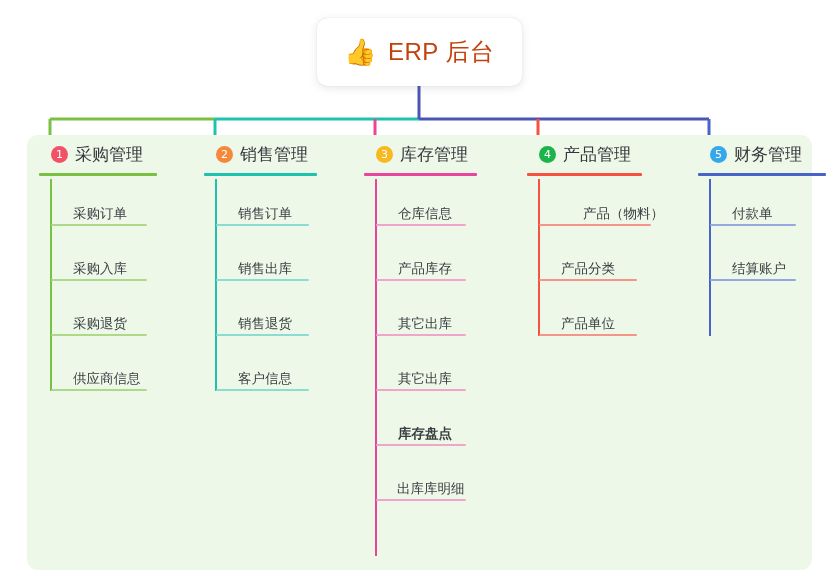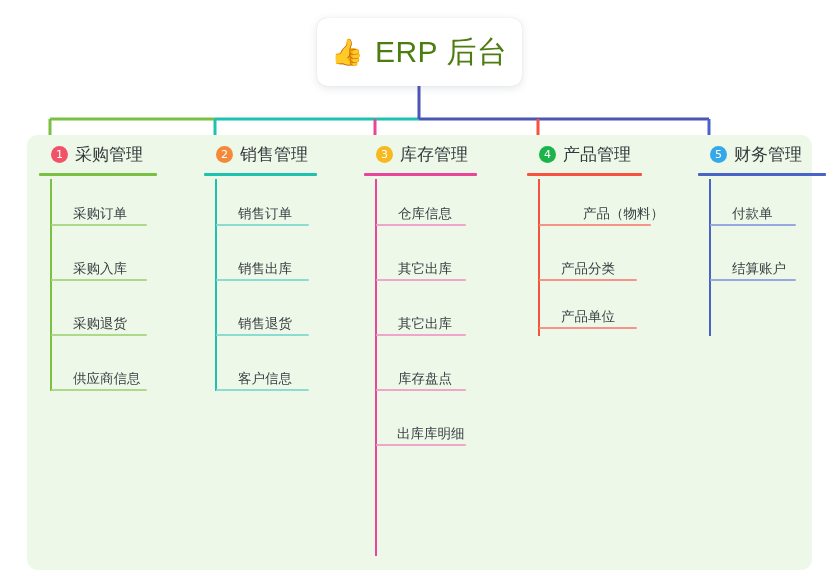--- a/index.html
+++ b/index.html
@@ -36,22 +36,22 @@
     justify-content: center;
     gap: 11px;
     box-sizing: border-box;
   }
   .title-emoji {
     font-size: 26px;
     line-height: 1;
     display: block;
   }
   .title-text {
-    font-size: 30px;
-    color: #4d7c0f;
+    font-size: 24px;
+    color: #c2410c;
     letter-spacing: 0.5px;
     white-space: nowrap;
   }
 
   
   .connectors {
     position: absolute;
     left: 0;
     top: 0;
     width: 839px;
@@ -231,28 +231,32 @@
           <span class="col-title">库存管理</span>
         </div>
         <div class="head-rule" style="background: rgb(232, 69, 155); width: 113px;"></div>
         <div class="col-body" style="margin-top: 3px; height: 385px;">
           <div class="spine" style="background: rgb(232, 69, 155); height: 377px;"></div>
           <div class="leaf" style="height: 47px; margin-bottom: 8px;">
             <span class="leaf-text">仓库信息</span>
             <div class="leaf-rule" style="background: rgb(240, 165, 202); width: 90px;"></div>
           </div>
           <div class="leaf" style="height: 47px; margin-bottom: 8px;">
+            <span class="leaf-text">产品库存</span>
+            <div class="leaf-rule" style="background: rgb(240, 165, 202); width: 90px;"></div>
+          </div>
+          <div class="leaf" style="height: 47px; margin-bottom: 8px;">
             <span class="leaf-text">其它出库</span>
             <div class="leaf-rule" style="background: rgb(240, 165, 202); width: 90px;"></div>
           </div>
           <div class="leaf" style="height: 47px; margin-bottom: 8px;">
             <span class="leaf-text">其它出库</span>
             <div class="leaf-rule" style="background: rgb(240, 165, 202); width: 90px;"></div>
           </div>
-          <div class="leaf" style="height: 47px; margin-bottom: 8px;">
+          <div class="leaf" style="height: 47px; margin-bottom: 8px; font-weight: bold;">
             <span class="leaf-text">库存盘点</span>
             <div class="leaf-rule" style="background: rgb(240, 165, 202); width: 90px;"></div>
           </div>
           <div class="leaf" style="height: 47px; margin-bottom: 8px; padding-left: 21px;">
             <span class="leaf-text">出库库明细</span>
             <div class="leaf-rule" style="background: rgb(240, 165, 202); width: 90px;"></div>
           </div>
         </div>
       </div>
       <div class="column" style="left: 500px;">
@@ -260,21 +264,21 @@
           <span class="badge" style="background: rgb(27, 179, 74);">4</span>
           <span class="col-title">产品管理</span>
         </div>
         <div class="head-rule" style="background: rgb(246, 82, 63); width: 115px;"></div>
         <div class="col-body" style="margin-top: 3px; height: 165px;">
           <div class="spine" style="background: rgb(246, 82, 63); height: 157px;"></div>
           <div class="leaf" style="height: 47px; margin-bottom: 8px; padding-left: 44px;">
             <span class="leaf-text">产品（物料）</span>
             <div class="leaf-rule" style="background: rgb(245, 149, 137); width: 112px;"></div>
           </div>
-          <div class="leaf" style="height: 47px; margin-bottom: 1px;">
+          <div class="leaf" style="height: 47px; margin-bottom: 8px;">
             <span class="leaf-text">产品分类</span>
             <div class="leaf-rule" style="background: rgb(245, 149, 137); width: 98px;"></div>
           </div>
           <div class="leaf" style="height: 47px; margin-bottom: 4px;">
             <span class="leaf-text">产品单位</span>
             <div class="leaf-rule" style="background: rgb(245, 149, 137); width: 98px;"></div>
           </div>
         </div>
       </div>
       <div class="column" style="left: 671px;">

